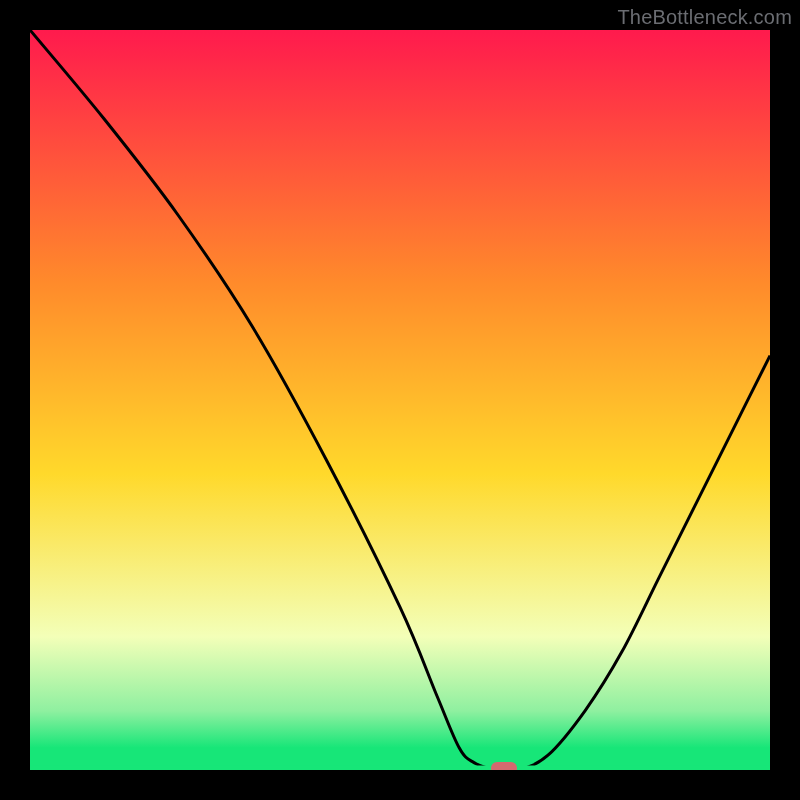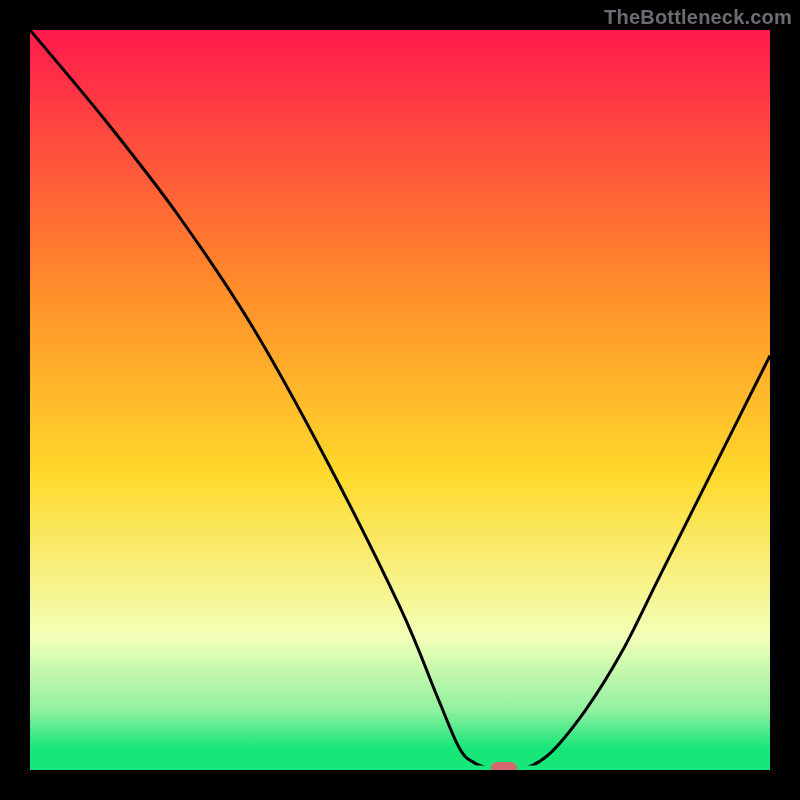--- a/index.html
+++ b/index.html
@@ -1,21 +1,21 @@
 <!DOCTYPE html>
 <html><head>
 <meta charset="utf-8">
 <style>
   html,body{margin:0;padding:0;width:800px;height:800px;overflow:hidden;background:#000;font-family:Arial,Helvetica,sans-serif}
   .frame{position:absolute;left:0;top:0;width:800px;height:800px;background:#000}
   .plot{position:absolute;left:30px;top:30px;width:740px;height:740px;overflow:hidden}
   .gradient{position:absolute;left:0;top:0;width:740px;height:740px}
   .curve{position:absolute;left:0;top:0;width:740px;height:740px}
   .minpoint{position:absolute;width:26px;height:12px;border-radius:6px;background:#d46a6f;transform:translate(-50%,-50%)}
-  .watermark{position:absolute;top:6px;right:8px;color:#6b6d72;font-size:20px;font-weight:700;letter-spacing:.2px}
+  .watermark{position:absolute;top:6px;right:8px;color:#6b6d72;font-size:20px;font-weight:400;letter-spacing:.2px}
 </style>
 </head>
 <body>
 
 <div class="frame">
   <div class="watermark">TheBottleneck.com</div>
 
   <div class="plot">
     <svg class="gradient" viewBox="0 0 740 740" preserveAspectRatio="none">
       <defs>

